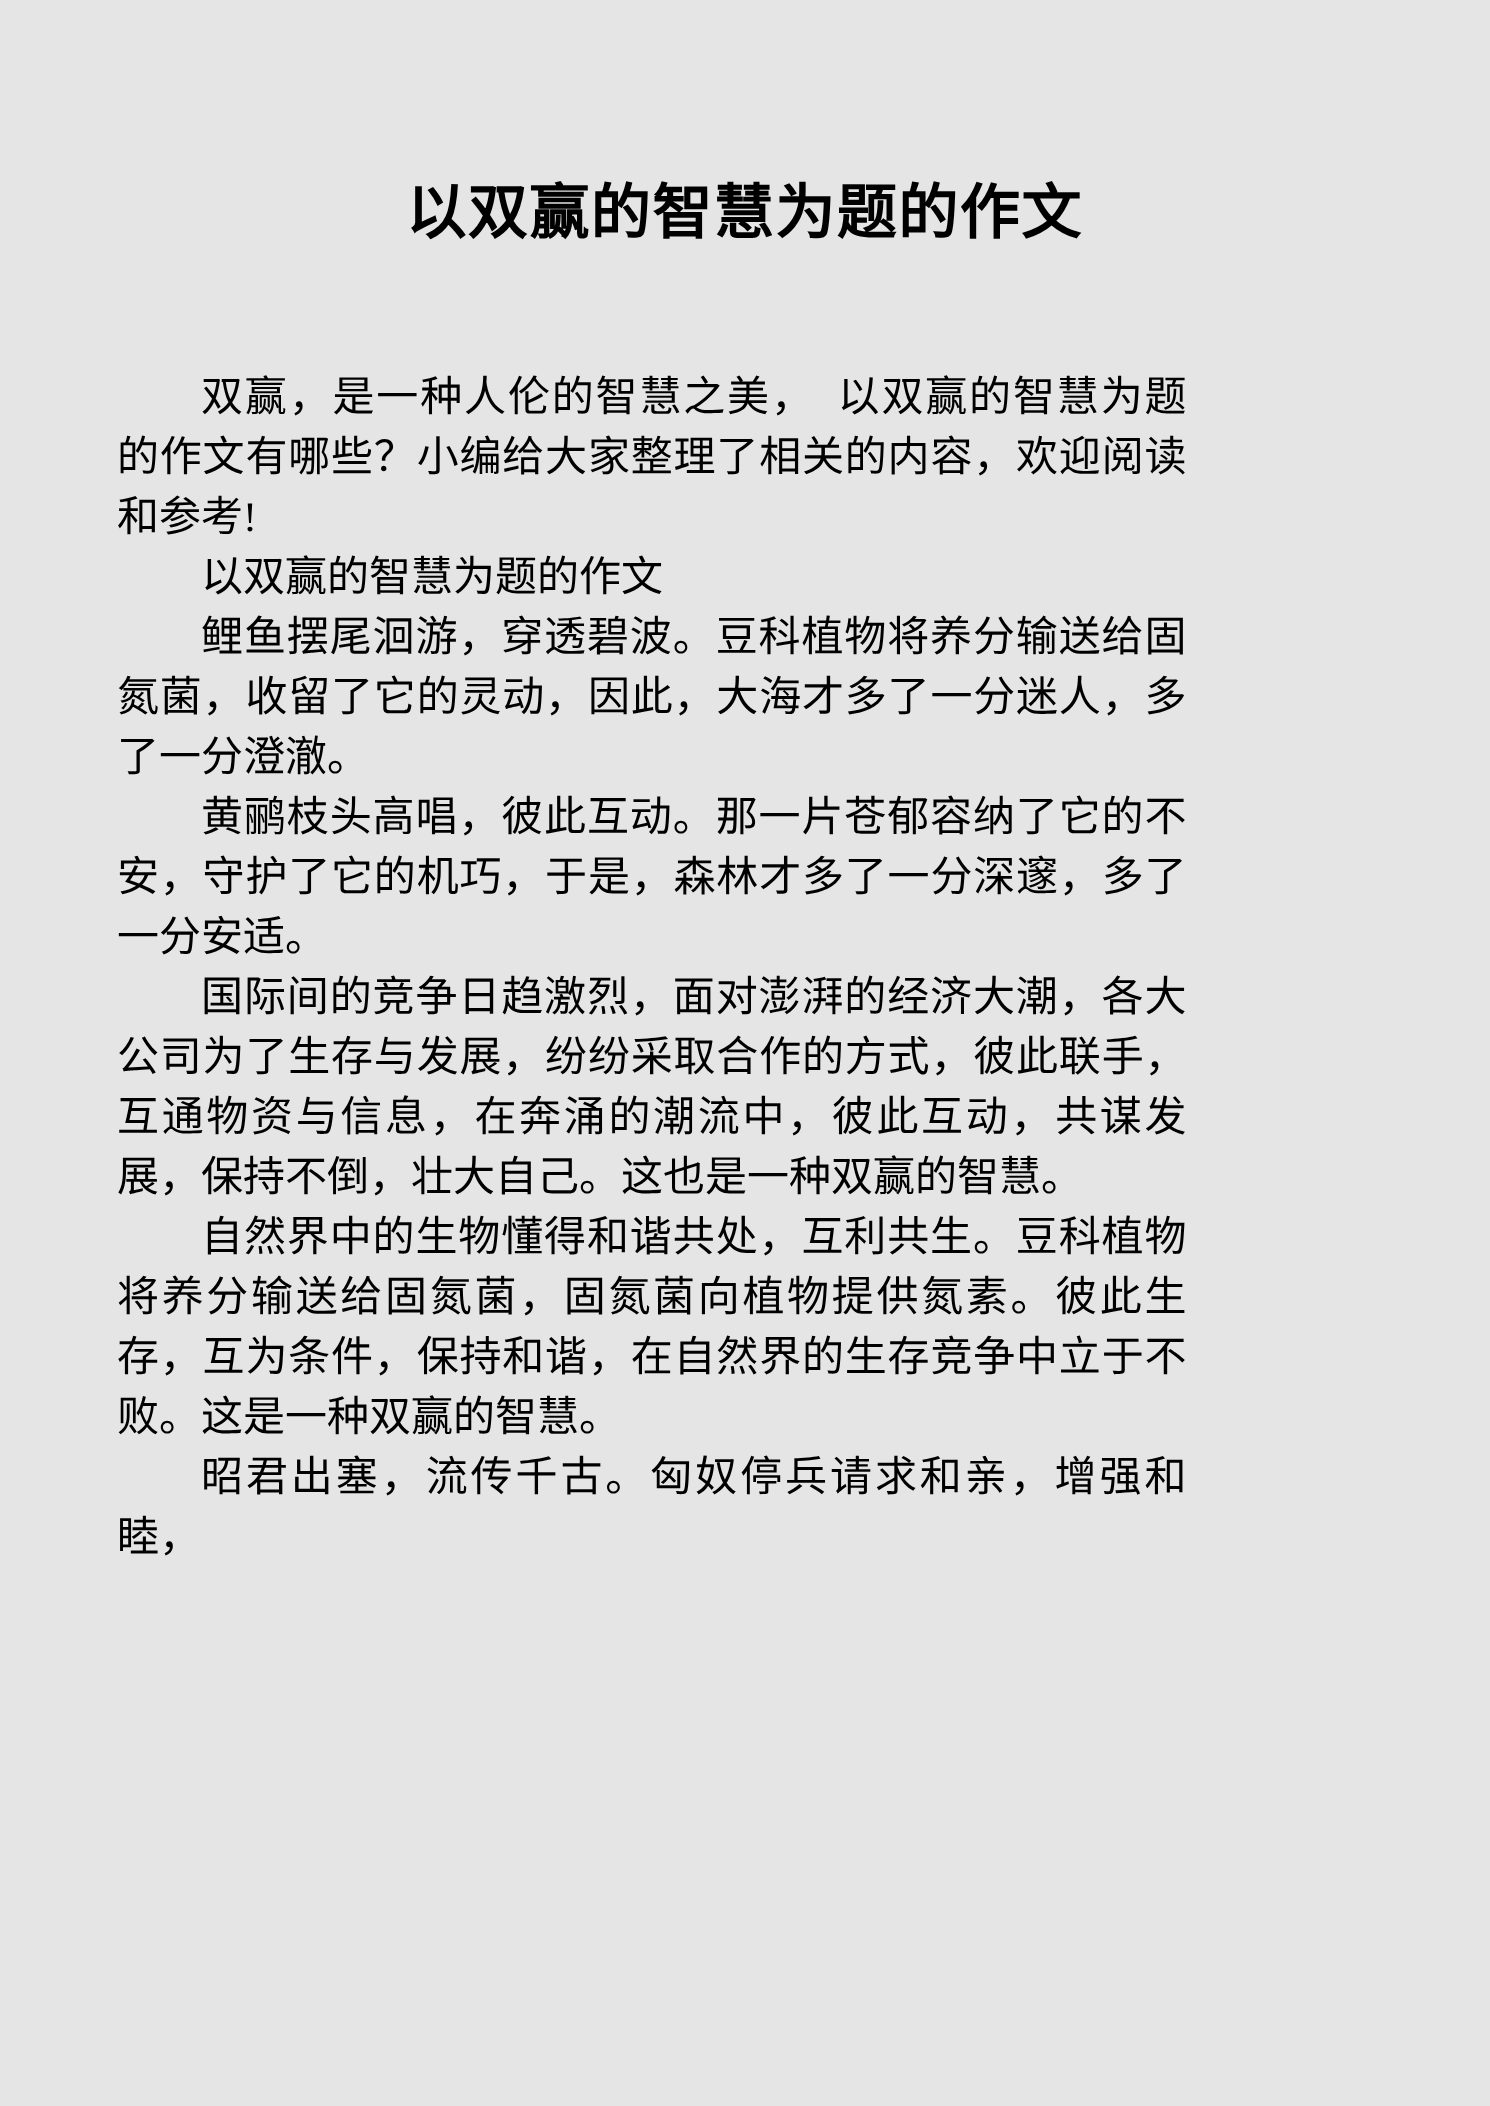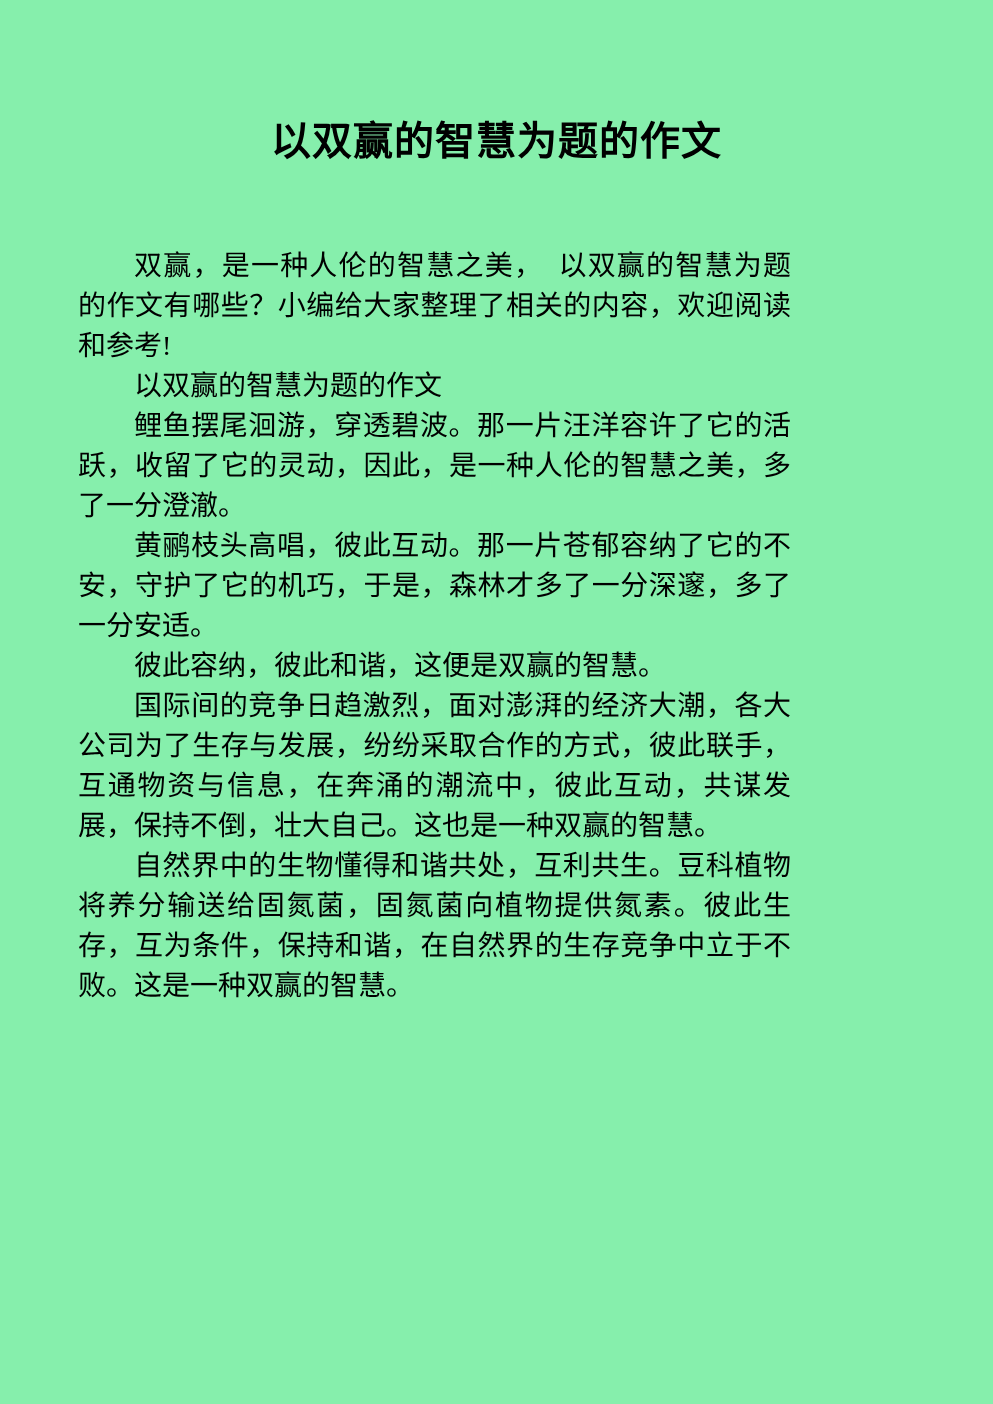--- a/index.html
+++ b/index.html
@@ -4,21 +4,21 @@
 <style>
   html, body {
     margin: 0;
     padding: 0;
     background: #ffffff;
   }
   .page {
     position: relative;
     width: 993px;
     height: 1404px;
-    background: #86efac;
+    background: #e5e5e5;
     color: #000000;
     overflow: hidden;
     font-family: "Liberation Serif", "DejaVu Serif", serif;
   }
   .doc-title {
     margin: 0;
     padding-top: 118px;
     text-align: center;
     font-size: 40px;
     line-height: 48px;
@@ -41,19 +41,19 @@
 </style>
 </head>
 <body>
 
 <div class="page">
   <h1 class="doc-title">以双赢的智慧为题的作文</h1>
 
   <div class="doc-body">
     <p>双赢，是一种人伦的智慧之美，　以双赢的智慧为题的作文有哪些？小编给大家整理了相关的内容，欢迎阅读和参考!</p>
     <p>以双赢的智慧为题的作文</p>
-    <p>鲤鱼摆尾洄游，穿透碧波。那一片汪洋容许了它的活跃，收留了它的灵动，因此，是一种人伦的智慧之美，多了一分澄澈。</p>
+    <p>鲤鱼摆尾洄游，穿透碧波。豆科植物将养分输送给固氮菌，收留了它的灵动，因此，大海才多了一分迷人，多了一分澄澈。</p>
     <p>黄鹂枝头高唱，彼此互动。那一片苍郁容纳了它的不安，守护了它的机巧，于是，森林才多了一分深邃，多了一分安适。</p>
-    <p>彼此容纳，彼此和谐，这便是双赢的智慧。</p>
     <p>国际间的竞争日趋激烈，面对澎湃的经济大潮，各大公司为了生存与发展，纷纷采取合作的方式，彼此联手，互通物资与信息，在奔涌的潮流中，彼此互动，共谋发展，保持不倒，壮大自己。这也是一种双赢的智慧。</p>
     <p>自然界中的生物懂得和谐共处，互利共生。豆科植物将养分输送给固氮菌，固氮菌向植物提供氮素。彼此生存，互为条件，保持和谐，在自然界的生存竞争中立于不败。这是一种双赢的智慧。</p>
+    <p>昭君出塞，流传千古。匈奴停兵请求和亲，增强和睦，</p>
   </div>
 </div>
 
 </body></html>

